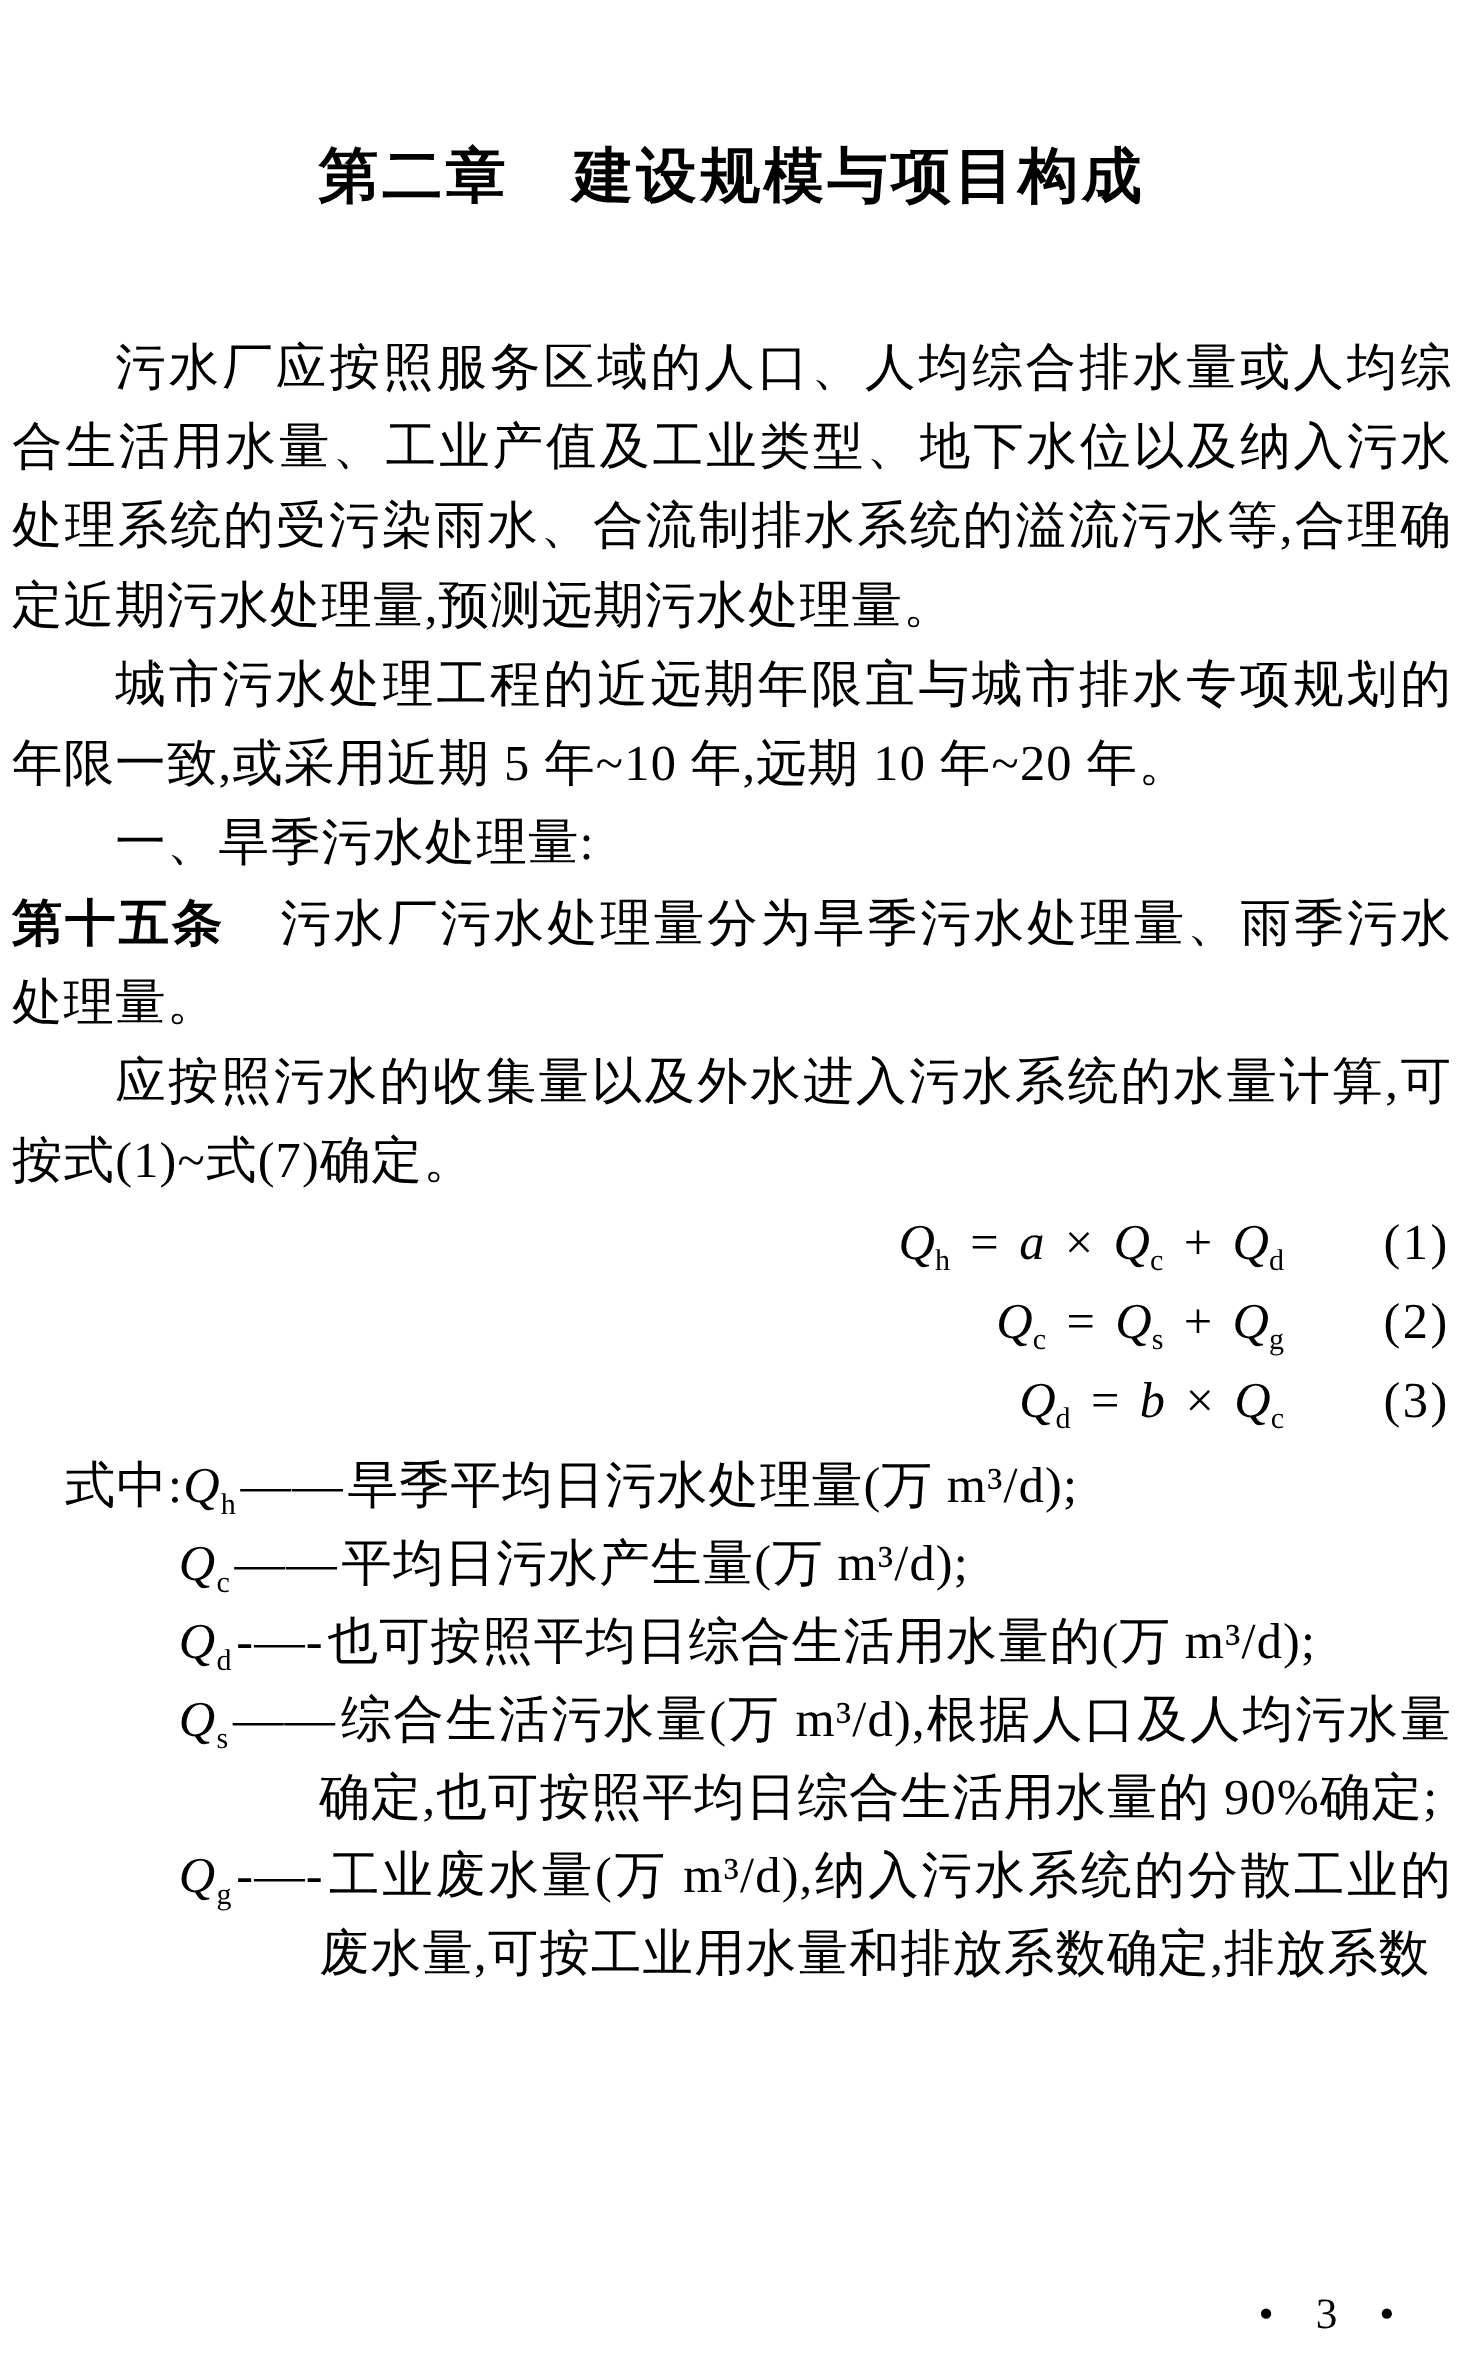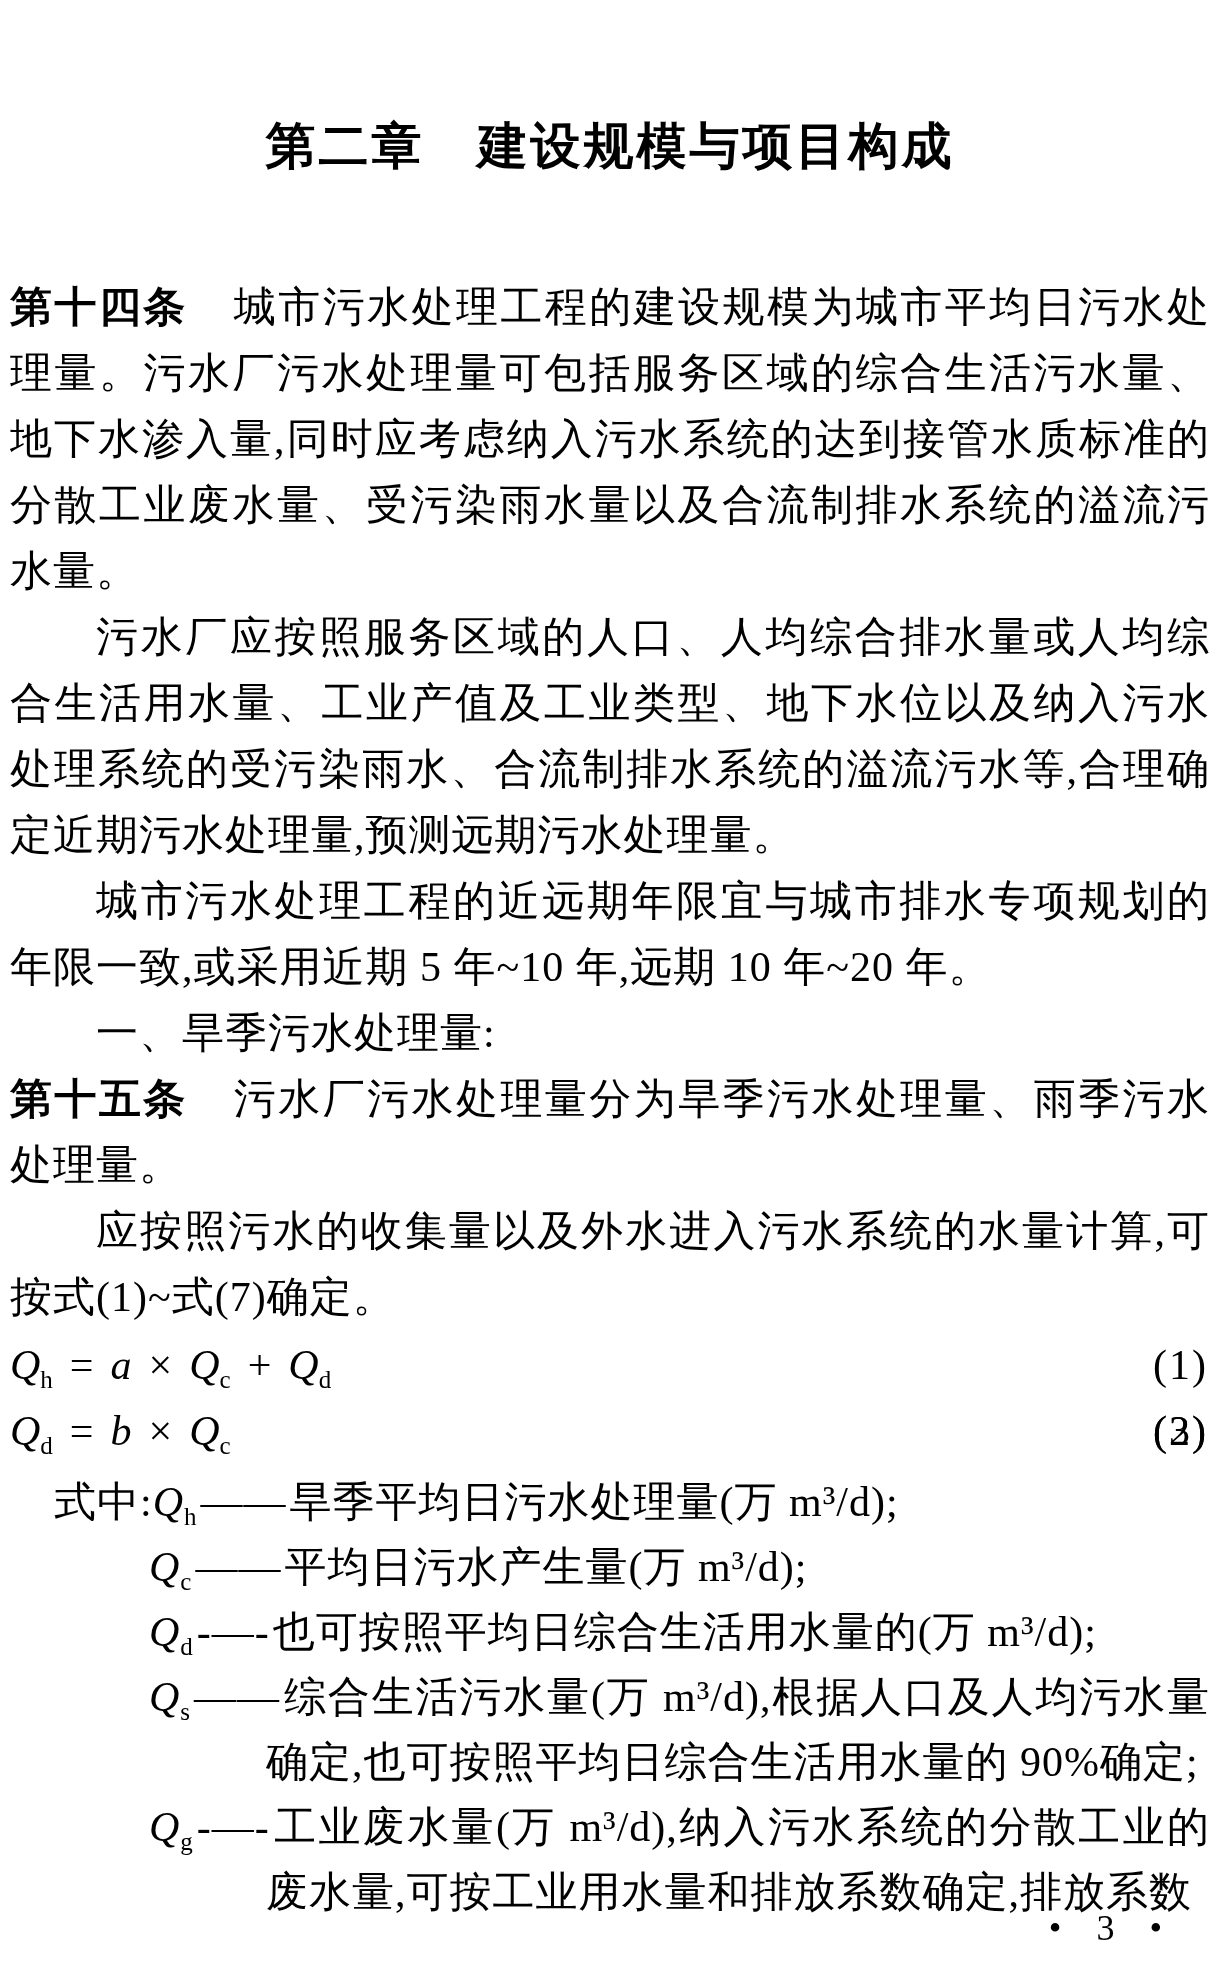--- a/index.html
+++ b/index.html
@@ -26,21 +26,21 @@
     margin:0;
   }
   .ind{text-indent:86px;}
   .article-label{
     font-family:"Liberation Sans",sans-serif;
     font-weight:700;
     margin-right:46px;
   }
   .equations{margin:2px 0 0 0;}
   .eq-row{position:relative;line-height:66px;font-size:42px;}
-  .eq-body{display:block;width:1060px;text-align:left;}
+  .eq-body{display:block;width:1060px;text-align:right;}
   .eq-body .var,.def-sym .var{font-style:italic;font-family:"Liberation Serif",serif;}
   sub{font-size:25px;line-height:0;}
   .op{display:inline-block;margin:0 17px;}
   .eq-num{position:absolute;right:2px;top:0;font-size:42px;letter-spacing:2px;}
   .defs{margin:6px 0 0 0;}
   .def{
     font-size:42px;line-height:65px;
     text-align:justify;text-justify:inter-ideograph;
     letter-spacing:1px;
     padding-left:212px;text-indent:-117px;margin-left:44px;
@@ -54,38 +54,38 @@
   }
 </style>
 </head>
 <body>
 
 <div class="page">
   <div class="content">
 
     <h1 class="chapter-title">第二章　建设规模与项目构成</h1>
 
-    <p class="para"><span class="article-label">第十四条</span><span>城市污水处理工程的建设规模为城市平均日污水处理量。污水厂污水处理量可包括服务区域的综合生活污水量、地下水渗入量,同时应考虑纳入污水系统的达到接管水质标准的分散工业废水量、受污染雨水量以及合流制排水系统的溢流污水量。</span></p>
 
     <p class="para ind">污水厂应按照服务区域的人口、人均综合排水量或人均综合生活用水量、工业产值及工业类型、地下水位以及纳入污水处理系统的受污染雨水、合流制排水系统的溢流污水等,合理确定近期污水处理量,预测远期污水处理量。</p>
 
     <p class="para ind">城市污水处理工程的近远期年限宜与城市排水专项规划的年限一致,或采用近期 5 年~10 年,远期 10 年~20 年。</p>
 
     <p class="para ind">一、旱季污水处理量:</p>
 
     <p class="para"><span class="article-label">第十五条</span><span>污水厂污水处理量分为旱季污水处理量、雨季污水处理量。</span></p>
 
     <p class="para ind">应按照污水的收集量以及外水进入污水系统的水量计算,可按式(1)~式(7)确定。</p>
 
     <div class="equations">
       <div class="eq-row">
         <span class="eq-body"><i class="var">Q</i><sub>h</sub><span class="op">=</span><i class="var">a</i><span class="op">×</span><i class="var">Q</i><sub>c</sub><span class="op">+</span><i class="var">Q</i><sub>d</sub></span>
         <span class="eq-num">(1)</span>
       </div>
       <div class="eq-row">
+        <span class="eq-body"><i class="var">Q</i><sub>c</sub><span class="op">=</span><i class="var">Q</i><sub>s</sub><span class="op">+</span><i class="var">Q</i><sub>g</sub></span>
         <span class="eq-num">(2)</span>
       </div>
       <div class="eq-row">
         <span class="eq-body"><i class="var">Q</i><sub>d</sub><span class="op">=</span><i class="var">b</i><span class="op">×</span><i class="var">Q</i><sub>c</sub></span>
         <span class="eq-num">(3)</span>
       </div>
     </div>
 
     <div class="defs">
       <div class="def def-first"><span class="def-prefix">式中:</span><span class="def-sym"><i class="var">Q</i><sub>h</sub><span class="dash">——</span></span><span>旱季平均日污水处理量(万 m³/d);</span></div>

